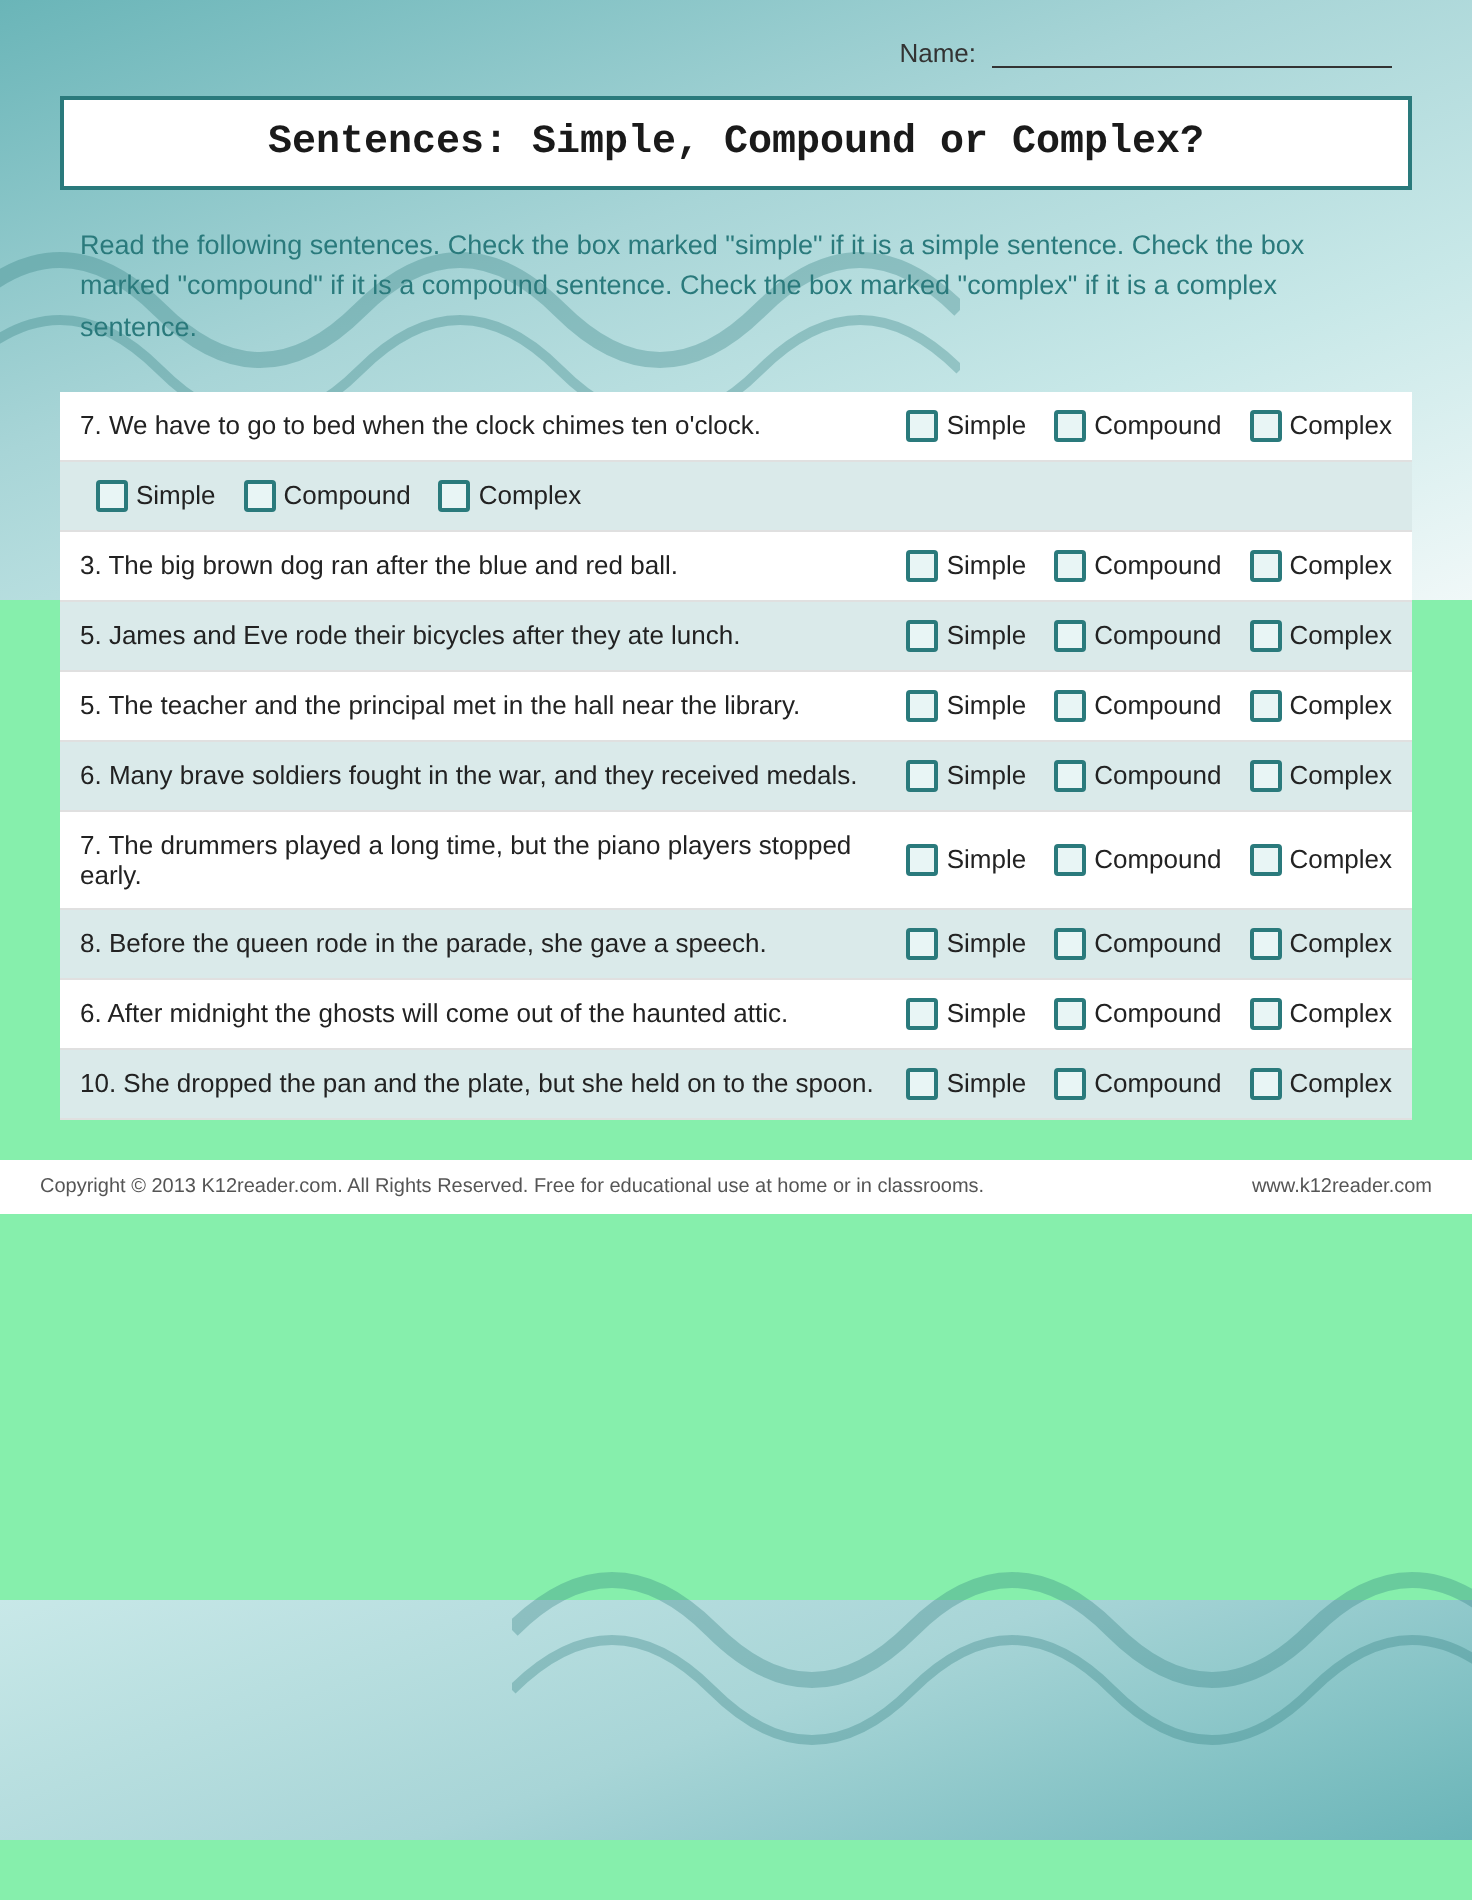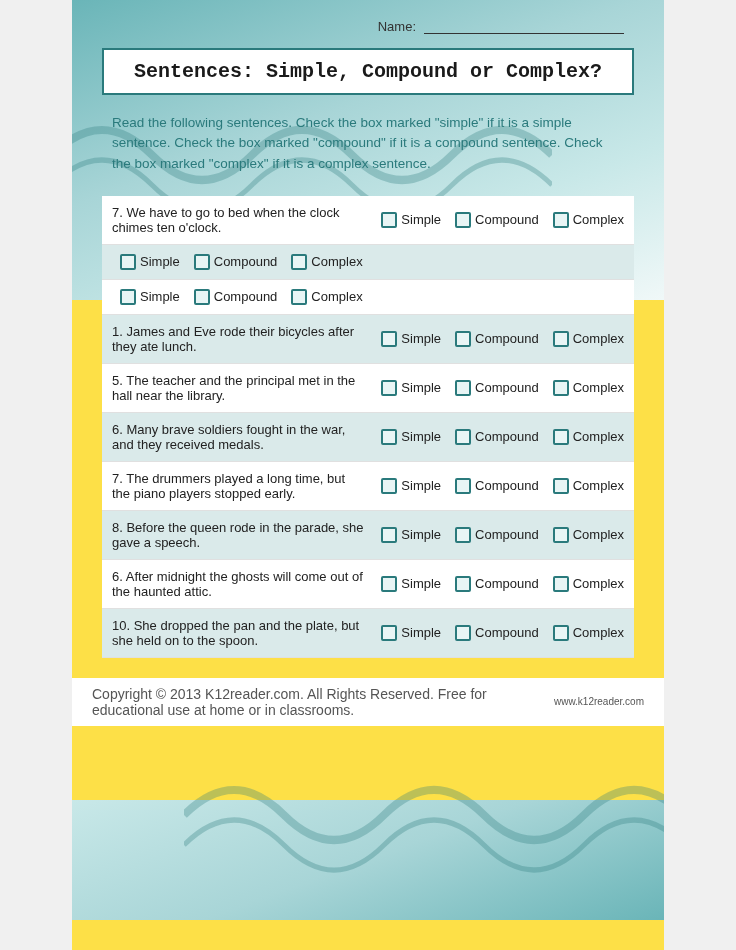--- a/index.html
+++ b/index.html
@@ -7,23 +7,23 @@
       width: 736px;
       min-height: 950px;
       background: #f0f0f0;
       font-family: Arial, sans-serif;
       display: flex;
       flex-direction: column;
       align-items: center;
     }
 
     .page-wrapper {
-      width: 592px;
+      width: 736px;
       min-height: 950px;
-      background: #fde047;
+      background: #86efac;
       position: relative;
       overflow: hidden;
     }
 
     
     .bg-decoration {
       position: absolute;
       top: 0; left: 0; right: 0;
       height: 300px;
       background: linear-gradient(160deg, #6ab5b8 0%, #a8d5d7 40%, #c8e8e8 70%, #f0f8f8 100%);
@@ -137,21 +137,21 @@
       position: relative;
       z-index: 1;
       display: flex;
       justify-content: space-between;
       align-items: center;
       padding: 8px 20px;
       margin-top: 10px;
       background: #ffffff;
     }
     .footer-text {
-      font-size: 14px;
+      font-size: 10px;
       color: #555;
     }
     .footer-url {
       font-size: 10px;
       color: #555;
     }
 
     
     .wave-top {
       position: absolute;
@@ -230,37 +230,38 @@
               <div class="checkbox"></div>
               <span class="option-label">Compound</span>
             </div>
             <div class="option-group">
               <div class="checkbox"></div>
               <span class="option-label">Complex</span>
             </div>
           </div>
         </div>
         <div class="row-item white">
-          <div class="options">
-            <div class="option-group">
-              <div class="checkbox"></div>
-              <span class="option-label">Simple</span>
-            </div>
-            <div class="option-group">
-              <div class="checkbox"></div>
-              <span class="option-label">Compound</span>
-            </div>
-            <div class="option-group">
-              <div class="checkbox"></div>
-              <span class="option-label">Complex</span>
-            </div>
-          </div>
-        </div>
-        <div class="row-item shaded">
-          <span class="sentence-text">1. James and Eve rode their bicycles after they ate lunch.</span>
+          <span class="sentence-text">3. The big brown dog ran after the blue and red ball.</span>
+          <div class="options">
+            <div class="option-group">
+              <div class="checkbox"></div>
+              <span class="option-label">Simple</span>
+            </div>
+            <div class="option-group">
+              <div class="checkbox"></div>
+              <span class="option-label">Compound</span>
+            </div>
+            <div class="option-group">
+              <div class="checkbox"></div>
+              <span class="option-label">Complex</span>
+            </div>
+          </div>
+        </div>
+        <div class="row-item shaded">
+          <span class="sentence-text">5. James and Eve rode their bicycles after they ate lunch.</span>
           <div class="options">
             <div class="option-group">
               <div class="checkbox"></div>
               <span class="option-label">Simple</span>
             </div>
             <div class="option-group">
               <div class="checkbox"></div>
               <span class="option-label">Compound</span>
             </div>
             <div class="option-group">

